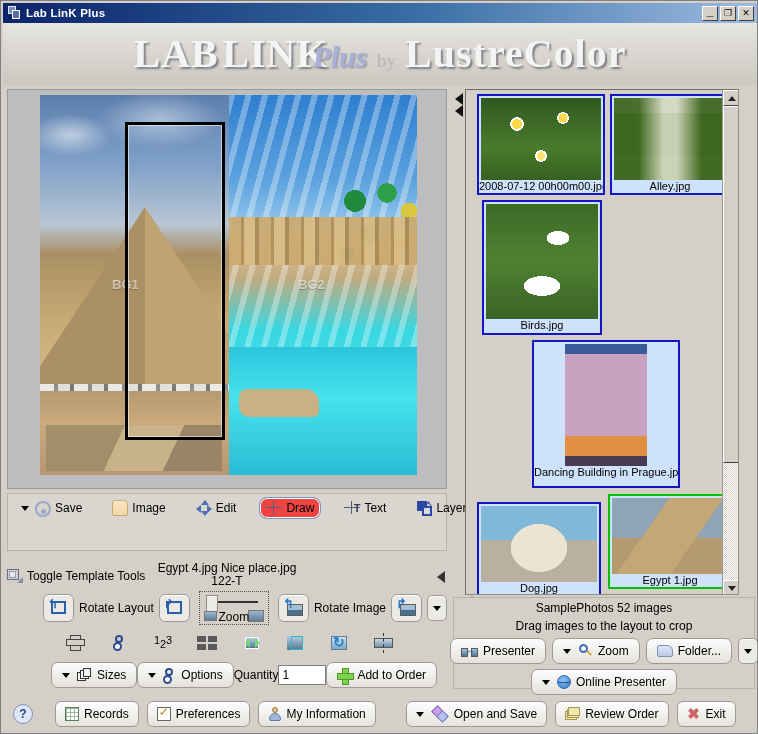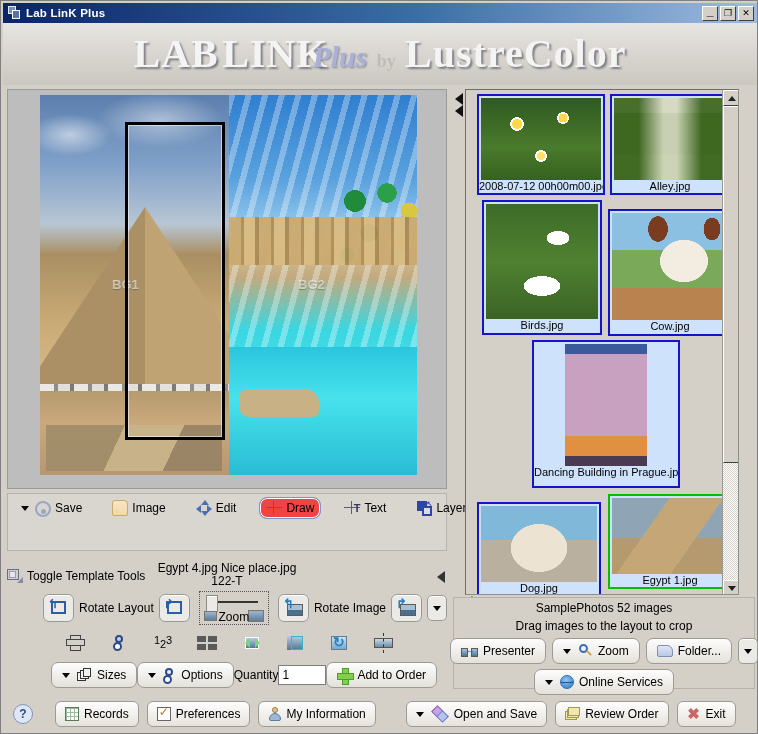--- a/index.html
+++ b/index.html
@@ -569,28 +569,20 @@
         </div>
 
         <div class="thumb" style="left:16px; top:110px; width:120px; height:135px;">
           <div class="pic" style="width:112px;height:115px;margin-top:2px;
                background:radial-gradient(ellipse 26px 14px at 56px 82px,#fff 70%,rgba(0,0,0,0) 71%),
                           radial-gradient(ellipse 16px 10px at 72px 34px,#fff 70%,rgba(0,0,0,0) 71%),
                           linear-gradient(to bottom,#3d6b28,#4f8131 50%,#3a6325);"></div>
           <div class="cap">Birds.jpg</div>
         </div>
 
-        <div class="thumb" style="left:142px; top:119px; width:124px; height:127px;">
-          <div class="pic" style="width:116px;height:107px;margin-top:2px;
-               background:radial-gradient(ellipse 34px 30px at 72px 48px,#f3ece0 70%,rgba(0,0,0,0) 71%),
-                          radial-gradient(ellipse 14px 18px at 46px 16px,#7a3c20 70%,rgba(0,0,0,0) 71%),
-                          radial-gradient(ellipse 12px 16px at 100px 16px,#7a3c20 70%,rgba(0,0,0,0) 71%),
-                          linear-gradient(to bottom,#8cc0e2 0 35%, #7aa95a 35% 70%, #b8834e 70% 100%);"></div>
-          <div class="cap">Cow.jpg</div>
-        </div>
 
         <div class="thumb" style="left:66px; top:250px; width:148px; height:148px;">
           <div class="pic" style="width:82px;height:122px;margin-top:2px;
                background:linear-gradient(to bottom,#3b5a9c 0 8%, #c8a0c0 8% 75%, #e09040 75% 92%, #4a3a52 92% 100%);"></div>
           <div class="cap">Dancing Building in Prague.jpg</div>
         </div>
 
         <div class="thumb" style="left:11px; top:412px; width:124px; height:95px;">
           <div class="pic" style="width:116px;height:76px;margin-top:2px;
                background:radial-gradient(ellipse 40px 34px at 58px 42px,#ece3d2 70%,rgba(0,0,0,0) 71%),
@@ -652,21 +644,21 @@
         <span>Folder...</span>
       </div>
       <div class="drop-sq">
         <div class="caret" style="margin:0;"></div>
       </div>
     </div>
     <div class="rb-row2">
       <div class="rbtn">
         <div class="caret"></div>
         <div class="ic-globe"></div>
-        <span>Online Services</span>
+        <span>Online Presenter</span>
       </div>
     </div>
   </div>
 
   <div class="footer">
     <div class="help-btn">?</div>
     <div style="width:6px;"></div>
     <div class="fbtn">
       <div class="ic-records"></div>
       <span>Records</span>

